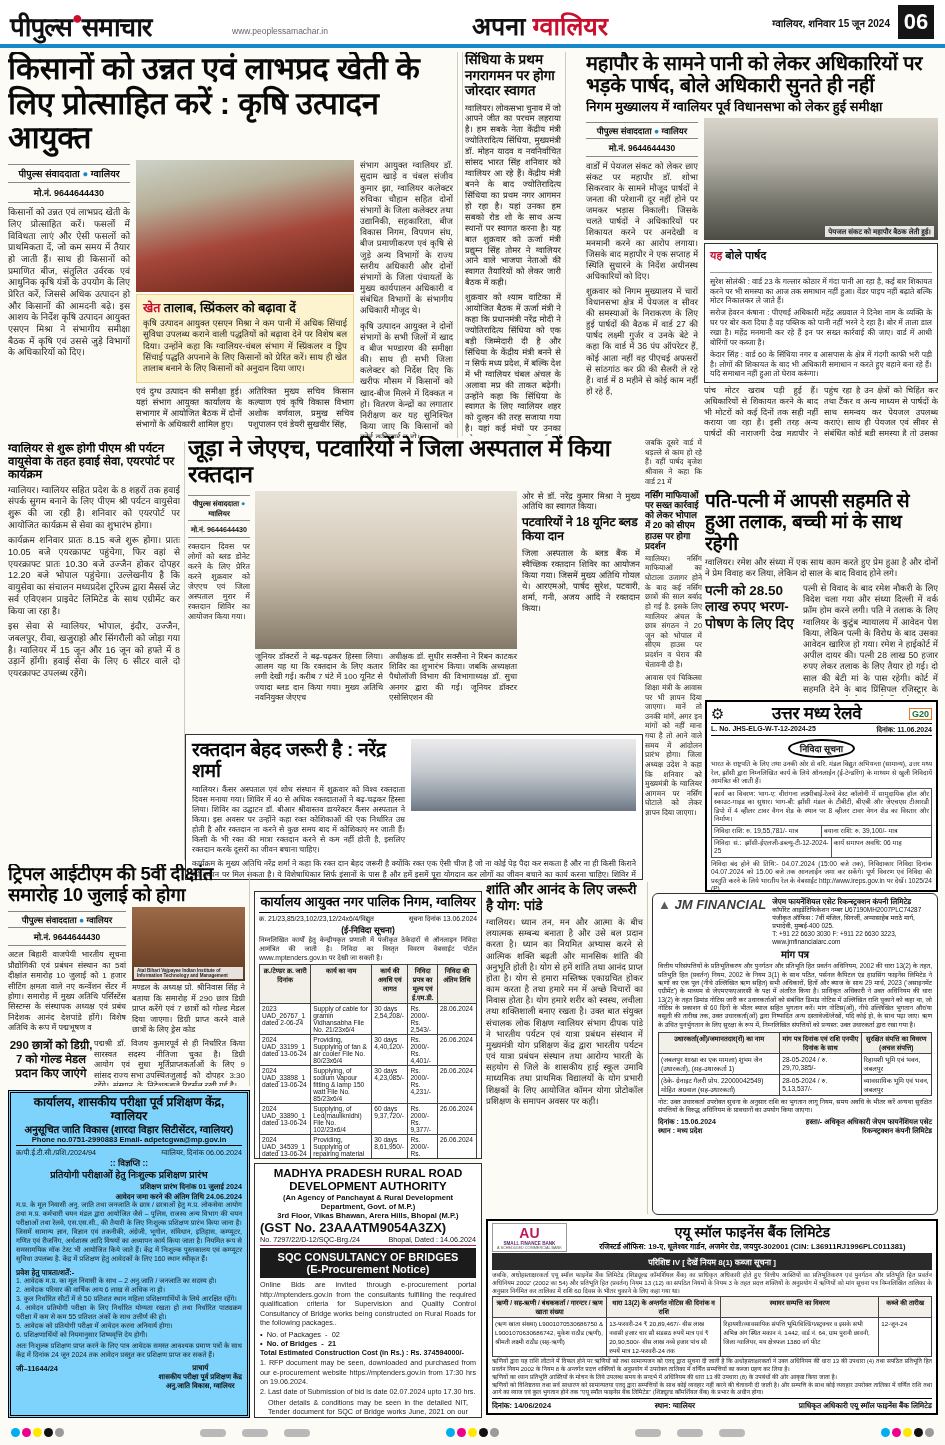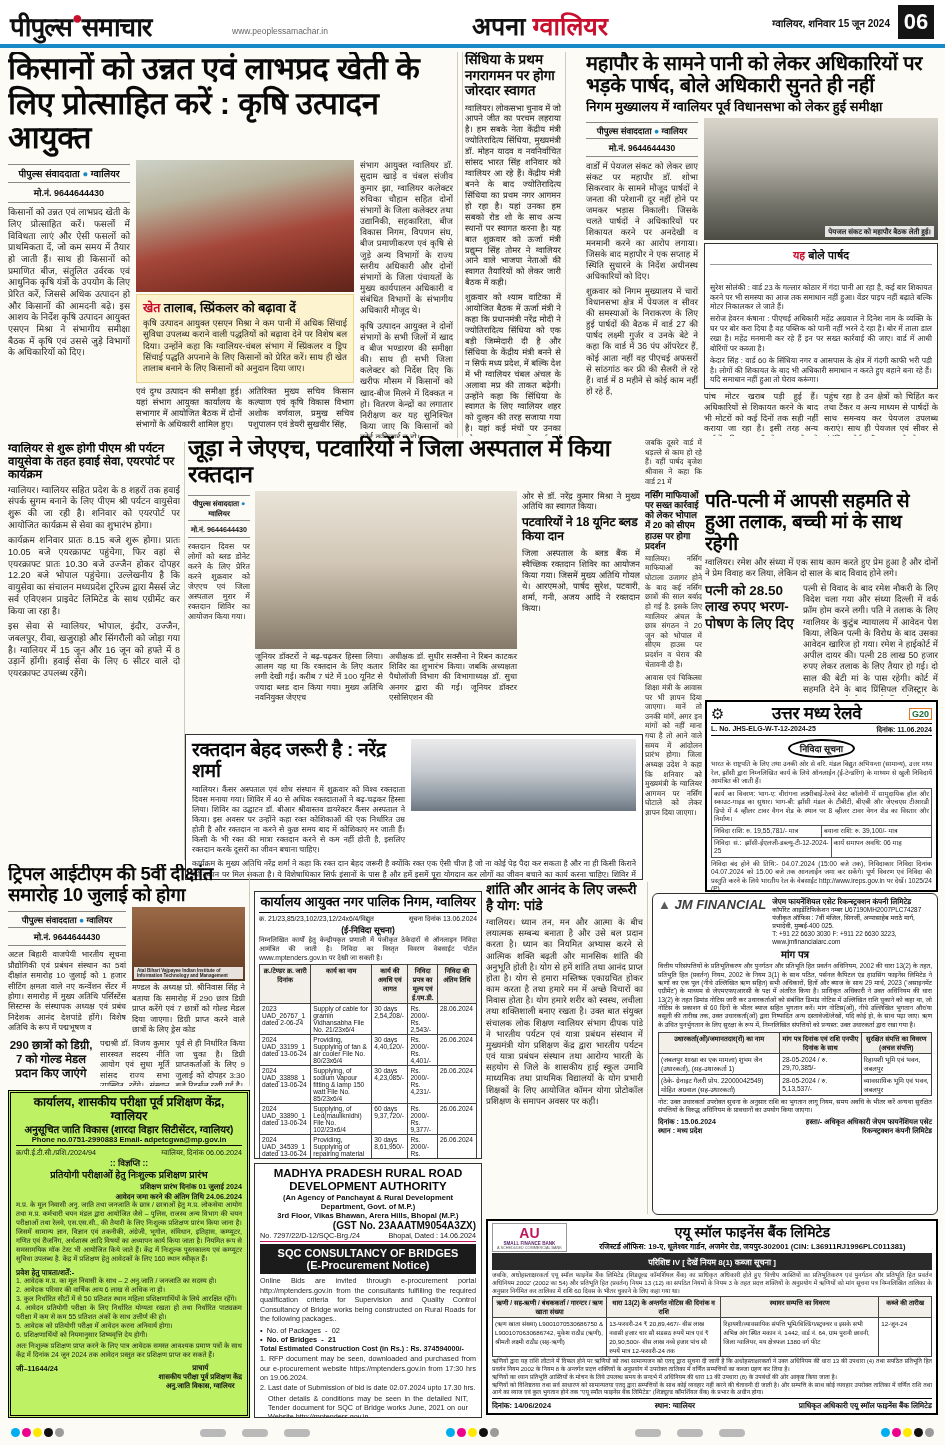--- a/index.html
+++ b/index.html
@@ -98,21 +98,21 @@
       <div class="byl" style="font-size:8.5px"><span>पीपुल्स संवाददाता</span> <span class="dotb">●</span> <span>ग्वालियर</span></div>
       <div class="phn" style="font-size:8.5px">मो.नं. 9644644430</div>
       <p class="body-txt" style="font-size:8.5px">वार्डों में पेयजल संकट को लेकर छाए संकट पर महापौर डॉ. शोभा सिकरवार के सामने मौजूद पार्षदों ने जनता की परेशानी दूर नहीं होने पर जमकर भड़ास निकाली। जिसके चलते पार्षदों ने अधिकारियों पर शिकायत करने पर अनदेखी व मनमानी करने का आरोप लगाया। जिसके बाद महापौर ने एक सप्ताह में स्थिति सुधारने के निर्देश अधीनस्थ अधिकारियों को दिए।</p>
       <p class="body-txt" style="font-size:8.5px">शुक्रवार को निगम मुख्यालय में चारों विधानसभा क्षेत्र में पेयजल व सीवर की समस्याओं के निराकरण के लिए हुई पार्षदों की बैठक में वार्ड 27 की पार्षद लक्ष्मी गुर्जर व उनके बेटे ने कहा कि वार्ड में 36 पंप ऑपरेटर हैं, कोई आता नहीं वह पीएचई अफसरों से सांठगांठ कर फ्री की सैलरी ले रहे हैं। वार्ड में 8 महीने से कोई काम नहीं हो रहे हैं,</p>
     </div>
     <div style="flex:1">
       <div class="ph" style="height:122px;background:linear-gradient(180deg,#d9d5cb 0%,#b3b1a8 35%,#76756c 70%,#4c4c45 100%)">
         <span class="cap">पेयजल संकट को महापौर बैठक लेती हुई।</span>
       </div>
       <div class="bbox" style="margin-top:3px">
-        <div style="text-align:center;font-weight:bold;font-size:11px;border-bottom:1px solid #999;padding-bottom:2px;margin-bottom:18px">
+        <div style="text-align:left;font-weight:bold;font-size:11px;border-bottom:1px solid #999;padding-bottom:10px;margin-bottom:4px">
           <span style="color:#c8102e">यह</span>
           <span>बोले पार्षद</span>
         </div>
         <p class="body-txt" style="font-size:7.6px;margin-bottom:2px">सुरेश सोलंकी : वार्ड 23 के गल्लार कोठार में गंदा पानी आ रहा है, कई बार शिकायत करने पर भी समस्या का आज तक समाधान नहीं हुआ। वेंडर पाइप नहीं बढ़ाते बल्कि मोटर निकालकर ले जाते हैं।</p>
         <p class="body-txt" style="font-size:7.6px;margin-bottom:2px">सरोज हेवरन कंषाना : पीएचई अधिकारी महेंद्र अग्रवाल ने दिनेश नाम के व्यक्ति के घर पर बोर करा दिया है वह पब्लिक को पानी नहीं भरने दे रहा है। बोर में ताला डाल रखा है। महेंद्र मनमानी कर रहे हैं इन पर सख्त कार्रवाई की जाए। वार्ड में आधी बोरिंगों पर कब्जा है।</p>
         <p class="body-txt" style="font-size:7.6px;margin:0">केदार सिंह : वार्ड 60 के सिंधिया नगर व आसपास के क्षेत्र में गंदगी काफी भरी पड़ी है। लोगों की शिकायत के बाद भी अधिकारी समाधान न करते हुए बहाने बना रहे हैं। यदि समाधान नहीं हुआ तो घेराव करूंगा।</p>
       </div>
       <div class="cols2" style="margin-top:3px">
         <div>
             <p class="body-txt" style="font-size:8.2px">पांच मोटर खराब पड़ी हुई हैं। अधिकारियों से शिकायत करने के बाद भी मोटरों को कई दिनों तक सही नहीं कराया जा रहा है। इसी तरह अन्य पार्षदों की नाराजगी देख महापौर ने अधिकारियों से कहा कि जिस क्षेत्र में पानी नहीं</p>
@@ -221,28 +221,28 @@
       <div class="phn" style="font-size:8.5px">मो.नं. 9644644430</div>
       <p class="body-txt" style="font-size:8px">अटल बिहारी वाजपेयी भारतीय सूचना प्रौद्योगिकी एवं प्रबंधन संस्थान का 5वां दीक्षांत समारोह 10 जुलाई को 1 हजार सीटिंग क्षमता वाले नए कन्वेंशन सेंटर में होगा। समारोह में मुख्य अतिथि पर्सिस्टेंस सिस्टम्स के संस्थापक अध्यक्ष एवं प्रबंध निदेशक आनंद देशपांडे होंगे। विशेष अतिथि के रूप में पद्मभूषण व</p>
     </div>
     <div style="flex:1">
       <div class="ph" style="height:74px;background:linear-gradient(180deg,#9b6a47 0%,#7e4e31 55%,#5e3a23 100%)">
         <span class="cap" style="font-size:4.6px;right:2px;left:2px;bottom:2px;white-space:normal">Atal Bihari Vajpayee Indian Institute of Information Technology and Management</span>
       </div>
       <p class="body-txt" style="font-size:8px;margin-top:2px">मण्डल के अध्यक्ष प्रो. श्रीनिवास सिंह ने बताया कि समारोह में 290 छात्र डिग्री प्राप्त करेंगे एवं 7 छात्रों को गोल्ड मेडल दिया जाएगा। डिग्री प्राप्त करने वाले छात्रों के लिए ड्रेस कोड</p>
     </div>
   </div>
-  <div style="display:flex;gap:6px">
+  <div style="display:flex;">
     <div class="pull" style="width:86px;flex:none;font-size:11.5px">290 छात्रों को डिग्री, 7 को गोल्ड मेडल प्रदान किए जाएंगे</div>
     <p class="body-txt" style="flex:1;font-size:8px">पद्मश्री डॉ. विजय कुमार सारस्वत सदस्य नीति आयोग एवं सुधा मूर्ति सांसद राज्य सभा उपस्थित रहेंगे। संस्थान के निदेशक एवं शासी</p>
     <p class="body-txt" style="flex:1;font-size:8px">पूर्व से ही निर्धारित किया जा चुका है। डिग्री प्राप्तकर्ताओं के लिए 9 जुलाई को दोपहर 3:30 बजे रिहर्सल रखी गई है।</p>
   </div>
 </div>
 
-<div class="abs" style="left:8px;top:1090px;width:242px;height:328px;border:3px double #000;padding:3px 5px;overflow:hidden;background:#bef264">
+<div class="abs" style="left:8px;top:1090px;width:242px;height:328px;border:3px double #000;padding:3px 5px;overflow:hidden;background:#7dd3fc">
   <div class="sub-hl" style="font-size:12px;text-align:center">कार्यालय, शासकीय परीक्षा पूर्व प्रशिक्षण केंद्र, ग्वालियर</div>
   <div class="sub-hl" style="font-size:10px;text-align:center">अनुसूचित जाति विकास  (शारदा विहार सिटीसेंटर, ग्वालियर)</div>
   <div style="font-size:7.6px;text-align:center;font-weight:bold;border-bottom:1px solid #000;padding-bottom:1px">Phone no.0751-2990883 Email- adpetcgwa@mp.gov.in</div>
   <div style="display:flex;justify-content:space-between;font-size:7.2px;margin-top:1px">
     <span>क्र/पी.ई.टी.सी./प्रशि./2024/94</span>
     <span>ग्वालियर, दिनांक 06.06.2024</span>
   </div>
   <div style="text-align:center;font-weight:bold;font-size:8.5px">:: विज्ञप्ति ::</div>
   <div style="text-align:center;font-weight:bold;font-size:9.5px">प्रतियोगी परीक्षाओं हेतु निःशुल्क प्रशिक्षण प्रारंभ</div>
   <div style="text-align:right;font-weight:bold;font-size:7.2px">प्रशिक्षण प्रारंभ दिनांक 01 जुलाई 2024</div>
@@ -320,21 +320,21 @@
     </tr>
   </tbody>
     </table>
 
 </div>
 
 <div class="abs bbox" style="left:254px;top:1163px;width:228px;height:255px;overflow:hidden;padding:3px 5px">
   <div class="sub-hl" style="font-size:11.5px;text-align:center">MADHYA PRADESH RURAL ROAD DEVELOPMENT AUTHORITY</div>
   <div style="font-size:7.6px;font-weight:bold;text-align:center">(An Agency of Panchayat &amp; Rural Development Department, Govt. of M.P.)</div>
   <div style="font-size:7.6px;font-weight:bold;text-align:center">3rd Floor, Vikas Bhawan, Arera Hills, Bhopal (M.P.)</div>
-  <div style="font-size:10px;font-weight:bold;text-align:right">(GST No. 23AAATM9054A3ZX)</div>
+  <div style="font-size:13px;font-weight:bold;text-align:left">(GST No. 23AAATM9054A3ZX)</div>
   <div style="display:flex;justify-content:space-between;font-size:7.2px;font-weight:normal;border-bottom:1px solid #be185d;padding-bottom:1px">
     <span>No. 7297/22/D-12/SQC-Brg./24</span>
     <span>Bhopal, Dated : 14.06.2024</span>
   </div>
   <div class="inv" style="margin:2px 0;font-size:11px">
     <span>SQC CONSULTANCY OF BRIDGES</span><br><span>(E-Procurement Notice)</span>
   </div>
   <p class="tiny" style="font-size:7.2px">Online Bids are invited through e-procurement portal http://mptenders.gov.in from the consultants fulfilling the required qualification criteria for Supervision and Quality Control Consultancy of Bridge works being constructed on Rural Roads for the following packages..</p>
   <div style="font-size:7.4px;font-weight:normal">•&nbsp;&nbsp;<span>No. of Packages</span> &nbsp;-&nbsp; <span>02</span></div>
   <div style="font-size:7.4px;font-weight:bold">•&nbsp;&nbsp;<span>No. of Bridges</span> &nbsp;-&nbsp; <span>21</span></div>

